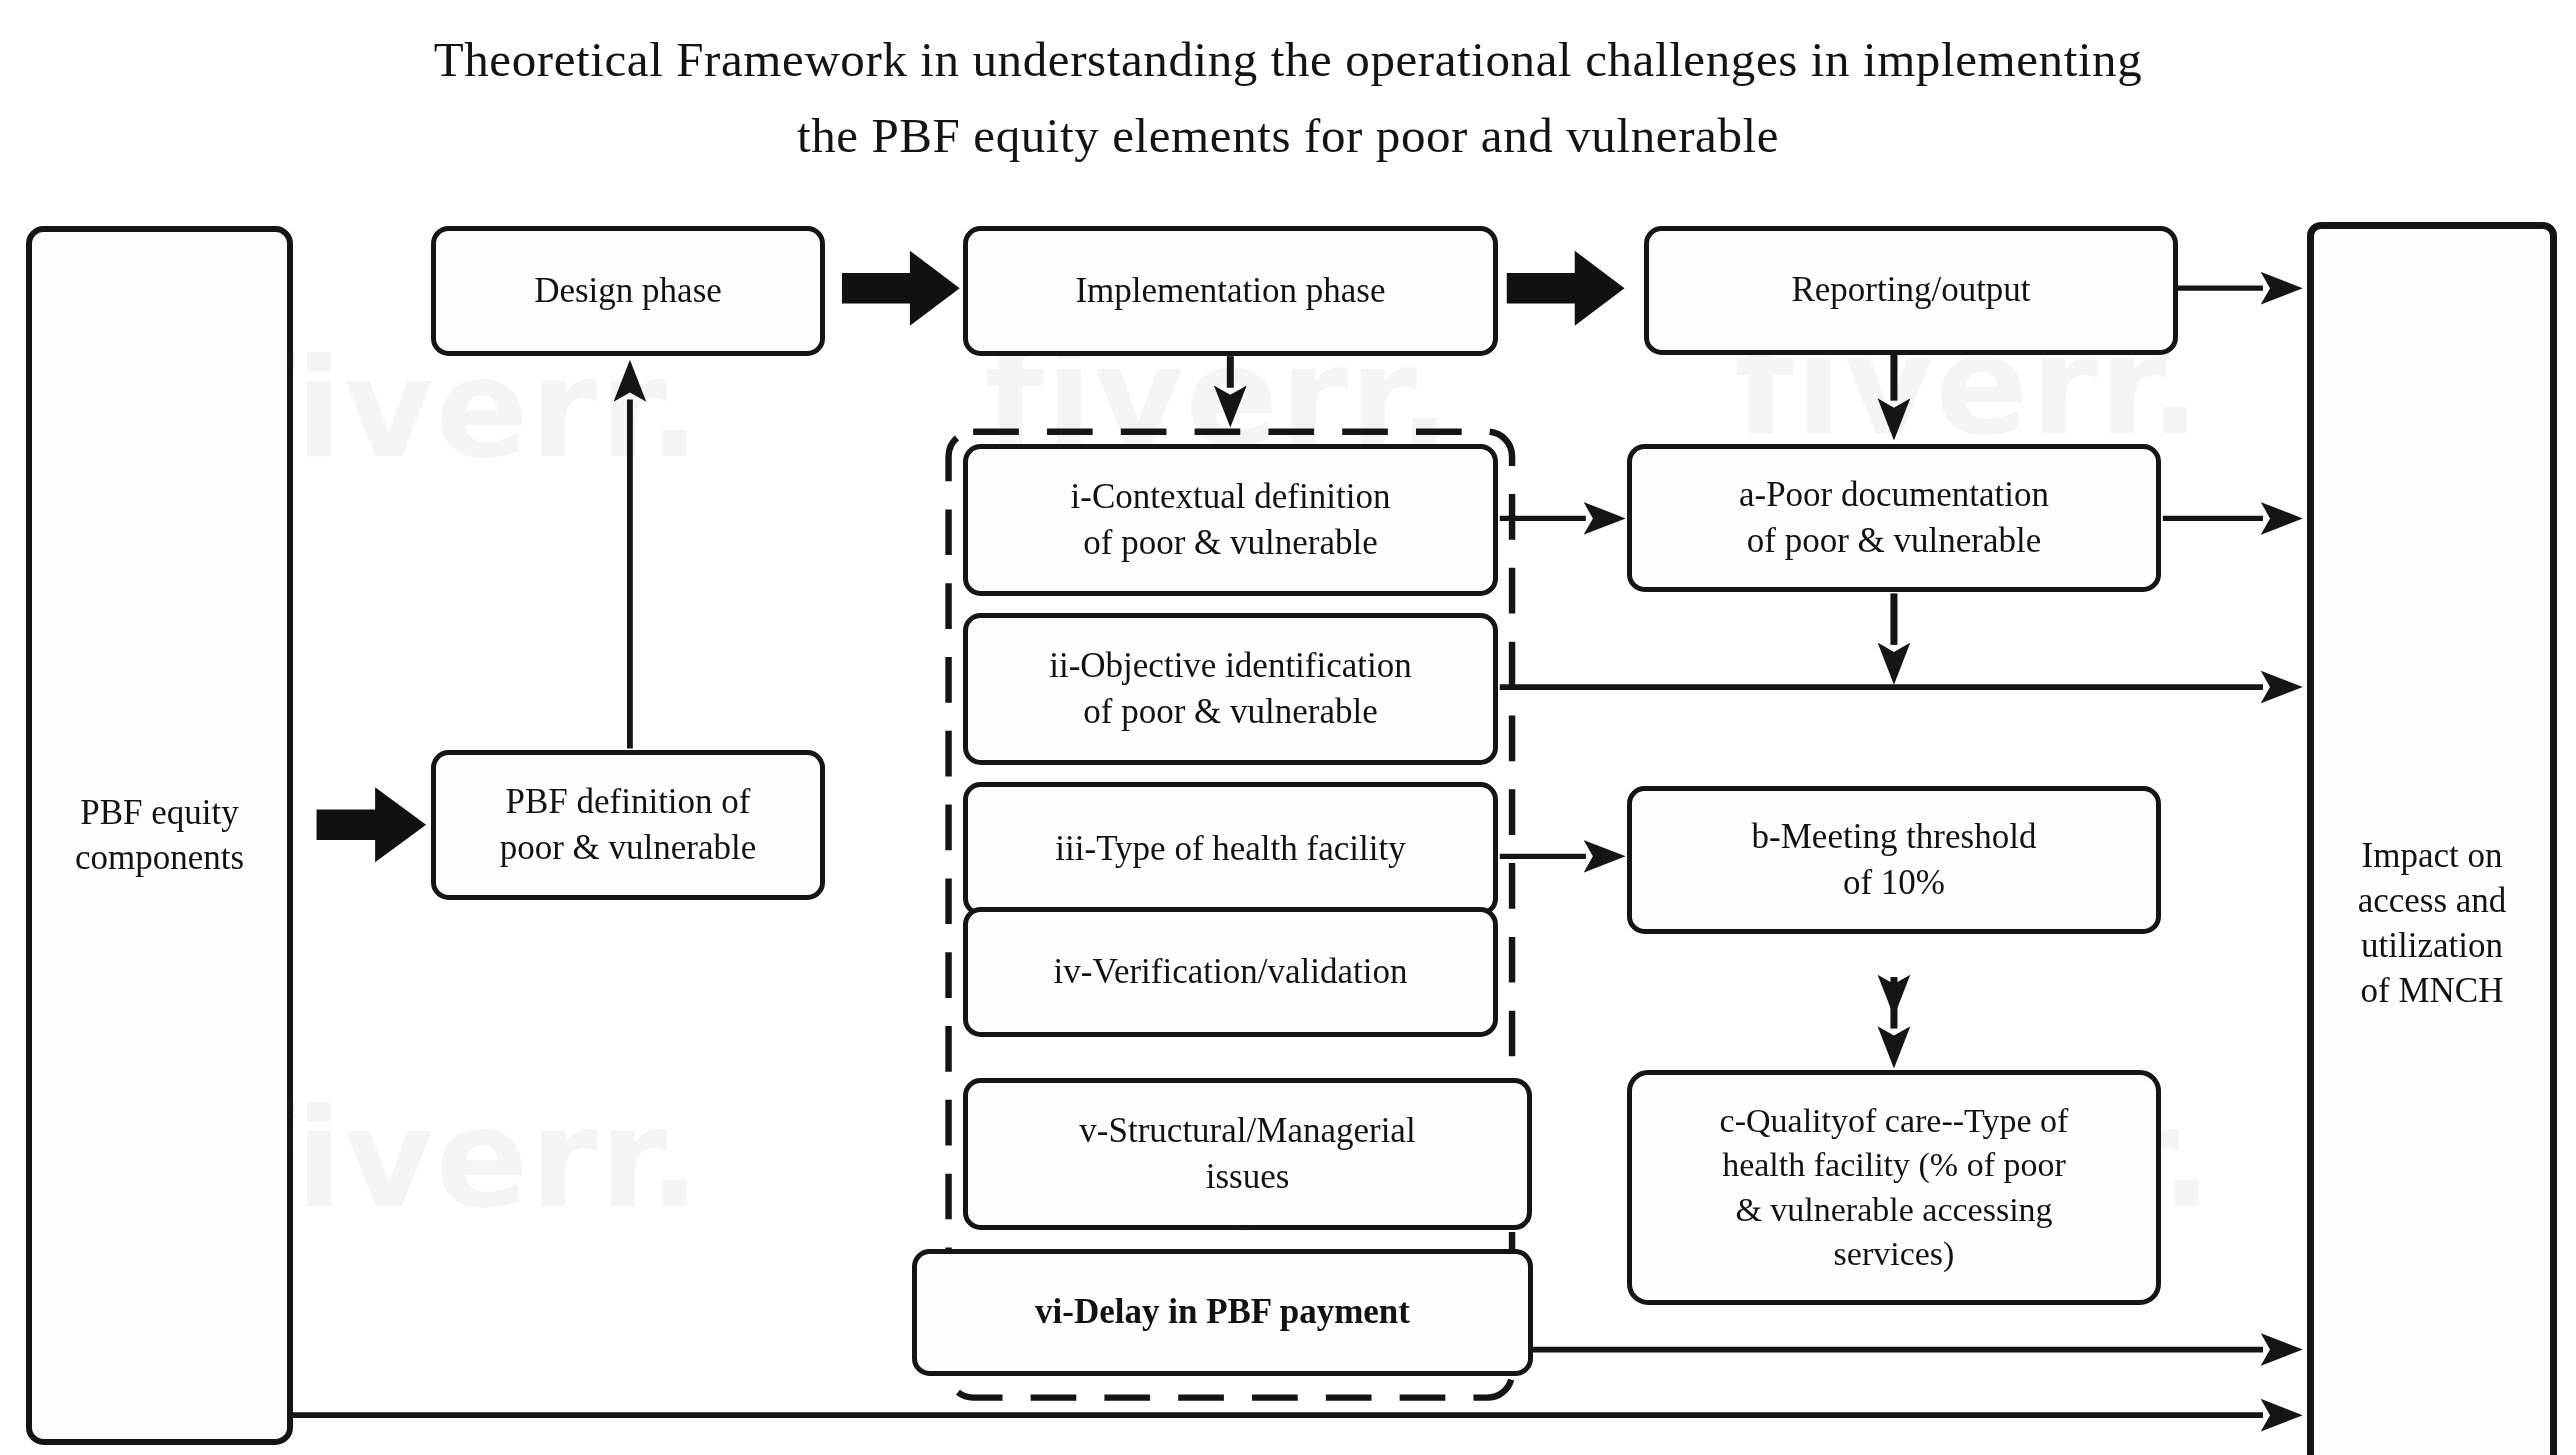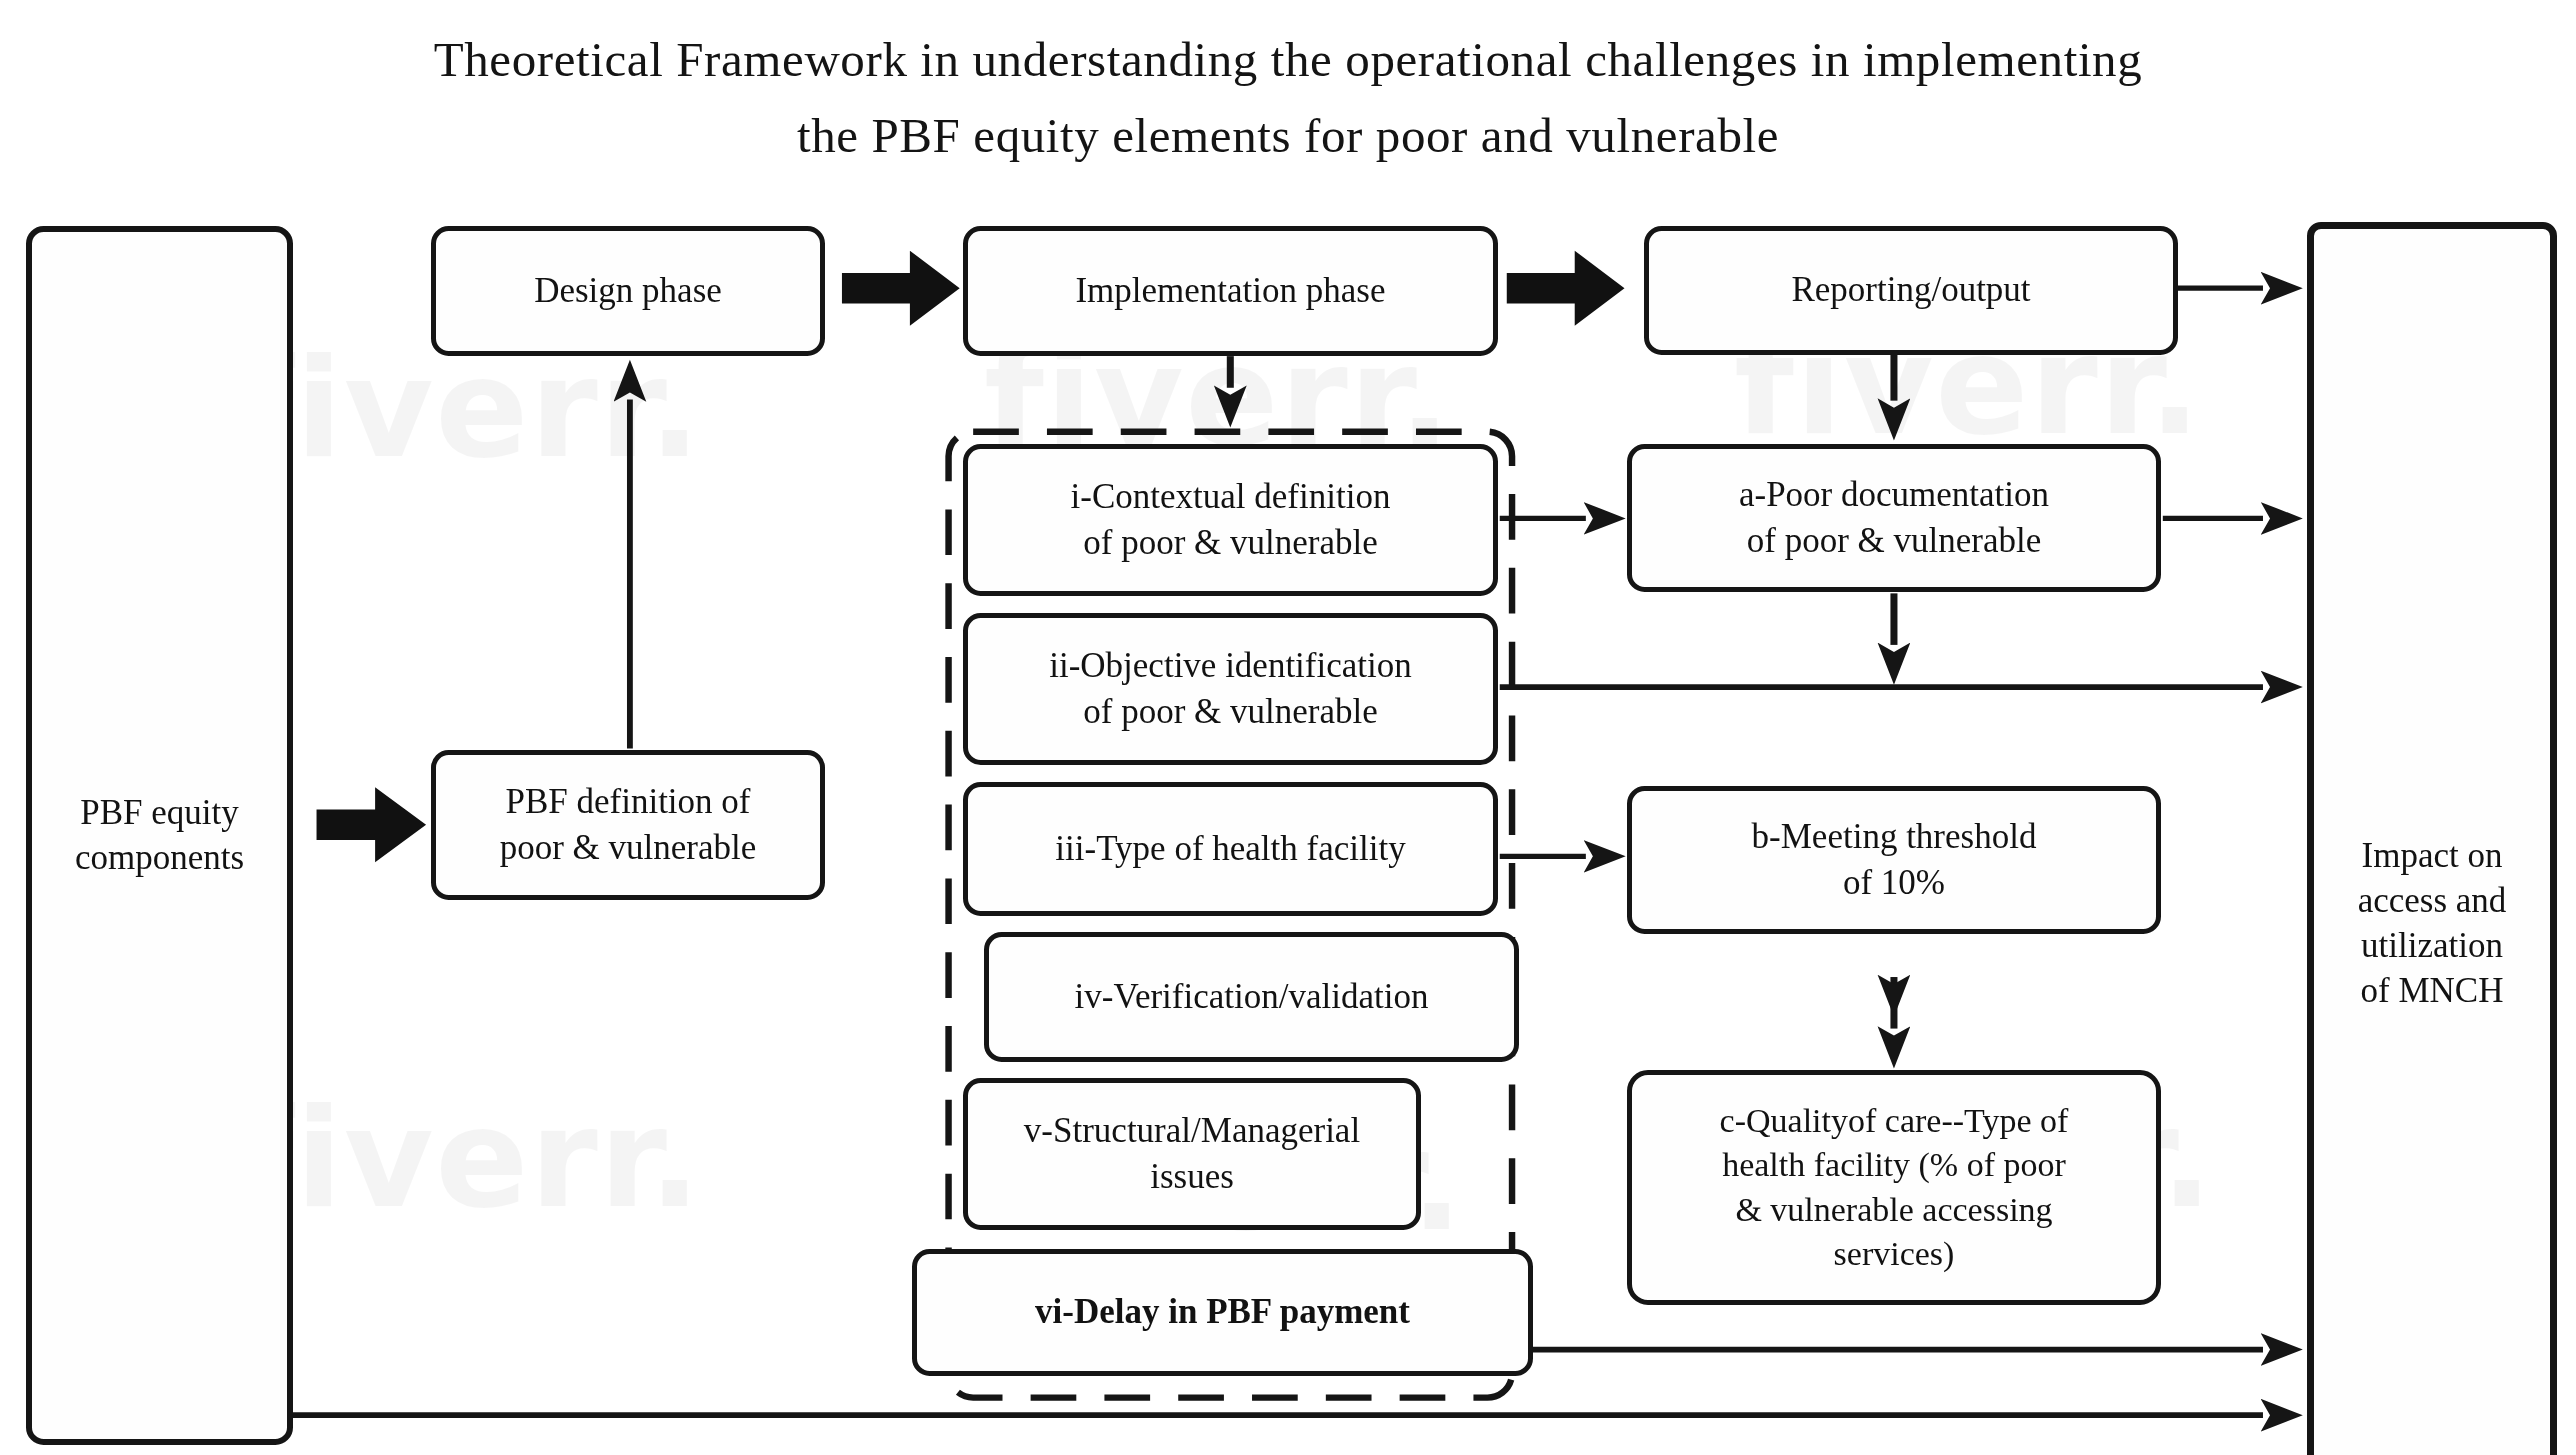--- a/index.html
+++ b/index.html
@@ -113,24 +113,24 @@
     <span class="label">i-Contextual definition
 of poor &amp; vulnerable</span>
   </div>
   <div class="node inner" style="left:963px;top:613px;width:535px;height:152px;">
     <span class="label">ii-Objective identification
 of poor &amp; vulnerable</span>
   </div>
   <div class="node inner" style="left:963px;top:782px;width:535px;height:134px;">
     <span class="label">iii-Type of health facility</span>
   </div>
-  <div class="node inner" style="left:963px;top:932px;width:535px;height:130px;margin-left:21px;">
+  <div class="node inner" style="left:963px;top:907px;width:535px;height:130px;">
     <span class="label">iv-Verification/validation</span>
   </div>
-  <div class="node inner" style="left:963px;top:1078px;width:458px;height:152px;">
+  <div class="node inner" style="left:963px;top:1078px;width:569px;height:152px;">
     <span class="label">v-Structural/Managerial
 issues</span>
   </div>
   <div class="node inner" style="left:912px;top:1249px;width:621px;height:127px;font-weight:bold;">
     <span class="label">vi-Delay in PBF payment</span>
   </div>
 
   <div class="node" style="left:1627px;top:444px;width:534px;height:148px;">
     <span class="label">a-Poor documentation
 of poor &amp; vulnerable</span>

